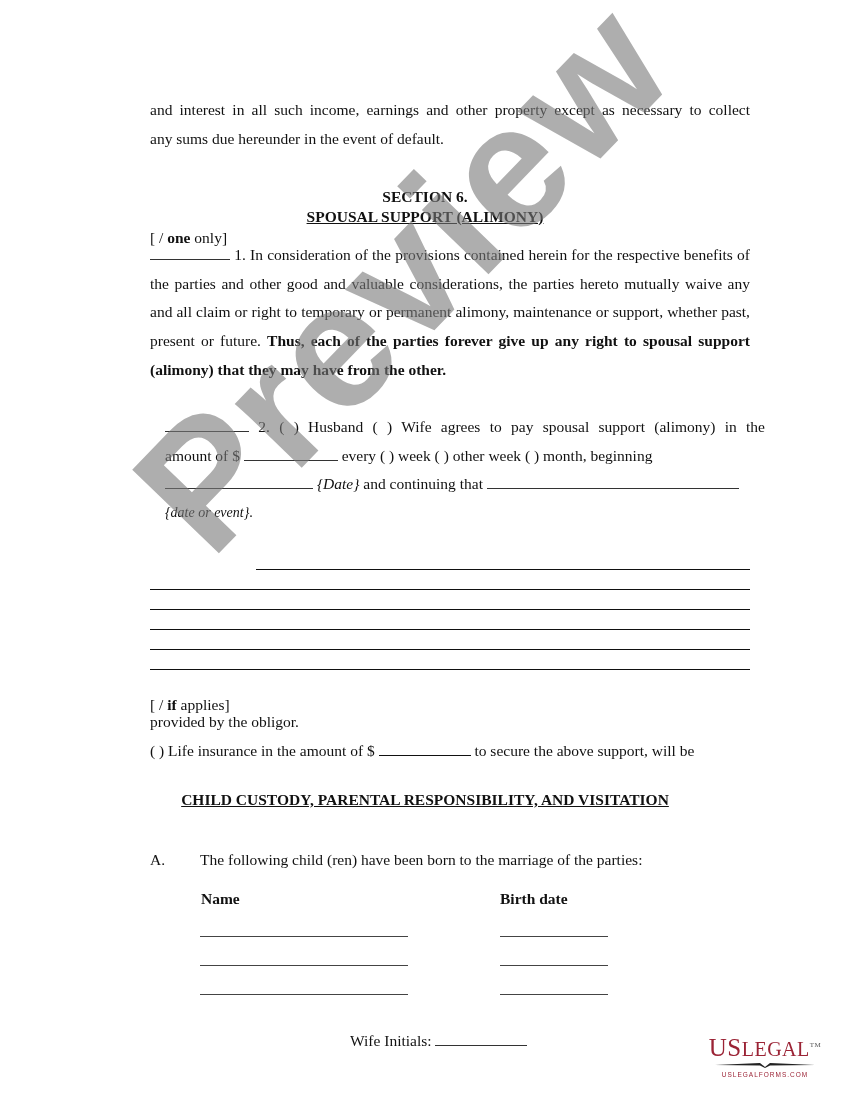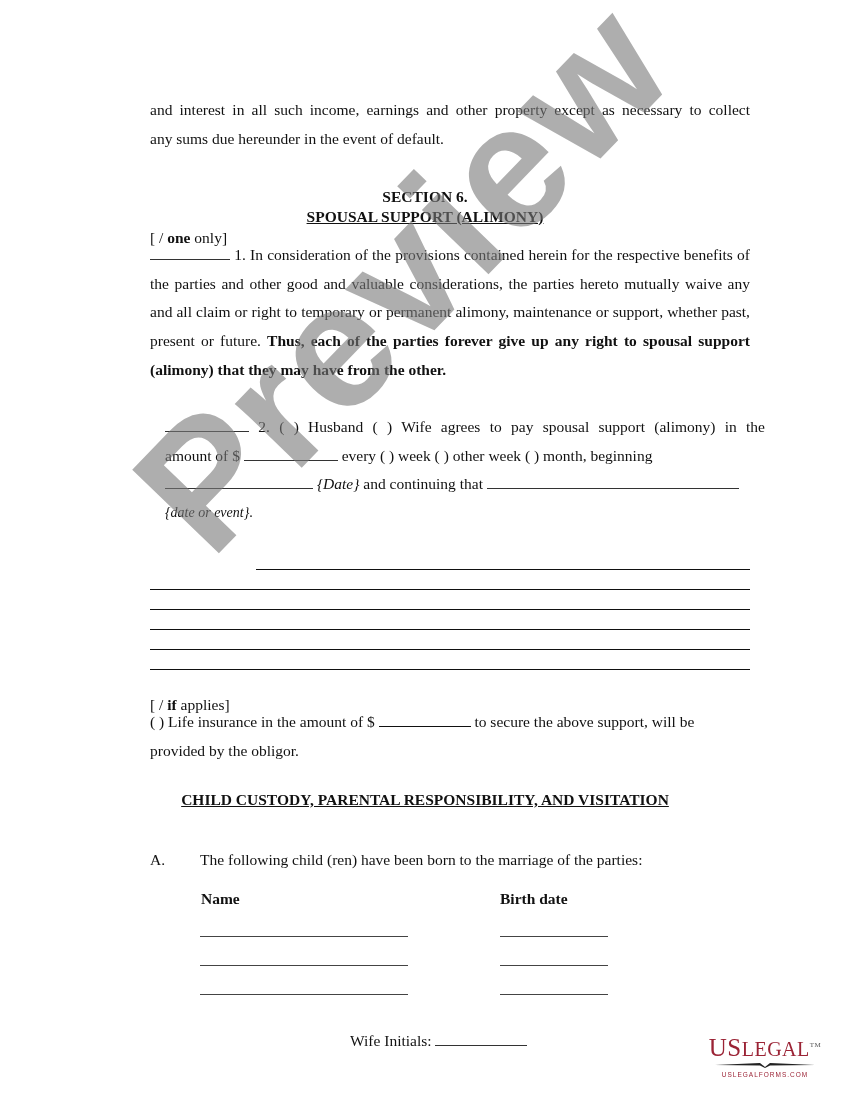--- a/index.html
+++ b/index.html
@@ -63,22 +63,22 @@
   <div class="line" style="top:589px;"></div>
   <div class="line" style="top:609px;"></div>
   <div class="line" style="top:629px;"></div>
   <div class="line" style="top:649px;"></div>
   <div class="line" style="top:669px;"></div>
 
   <div class="abs" style="left:150px; top:695px; line-height:20px;">
     <span>[ / </span><span class="bold">if</span><span> applies]</span>
   </div>
   <div class="para" style="top:708px;">
+    <div>provided by the obligor.</div>
     <div style="white-space:nowrap;"><span>(     ) Life insurance in the amount of $ </span><span class="blank-b" style="width:92px;"></span><span> to secure the above support, will be</span></div>
-    <div>provided by the obligor.</div>
   </div>
 
   <div class="abs center bold" style="left:150px; width:550px; top:790px; line-height:20px;">
     <div class="ul">CHILD CUSTODY, PARENTAL RESPONSIBILITY, AND VISITATION</div>
   </div>
 
   <div class="abs" style="left:150px; top:850px; line-height:20px;">A.</div>
   <div class="abs" style="left:200px; top:850px; line-height:20px;">The following child (ren) have been born to the marriage of the parties:</div>
 
   <div class="abs bold" style="left:201px; top:889px; line-height:20px;">Name</div>

